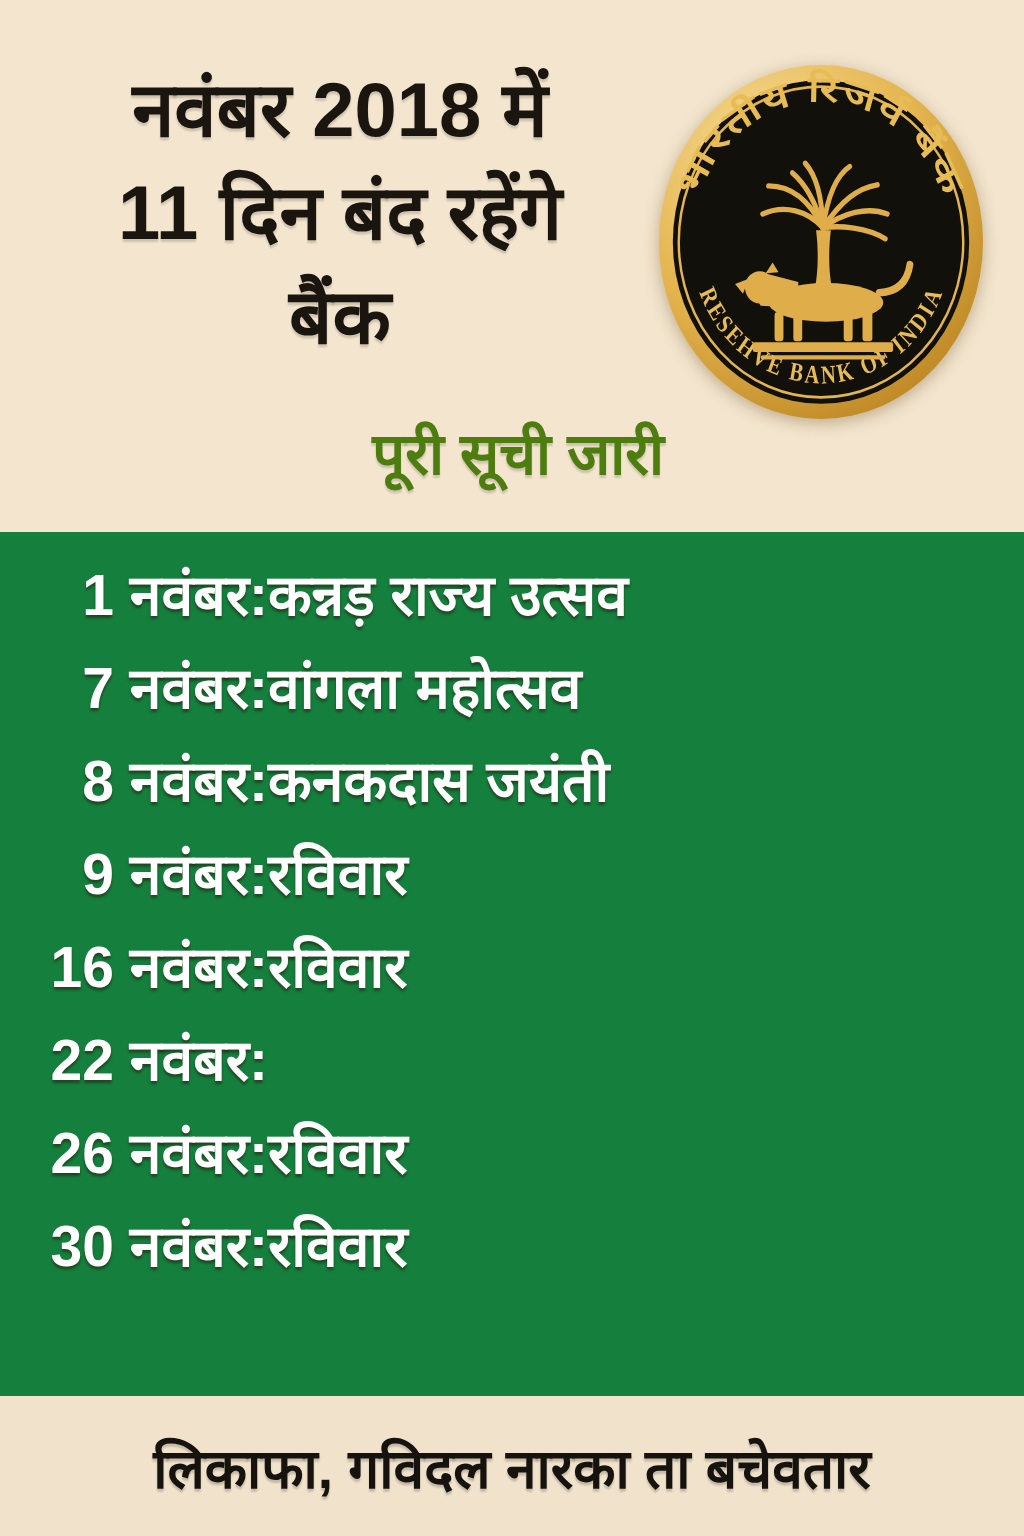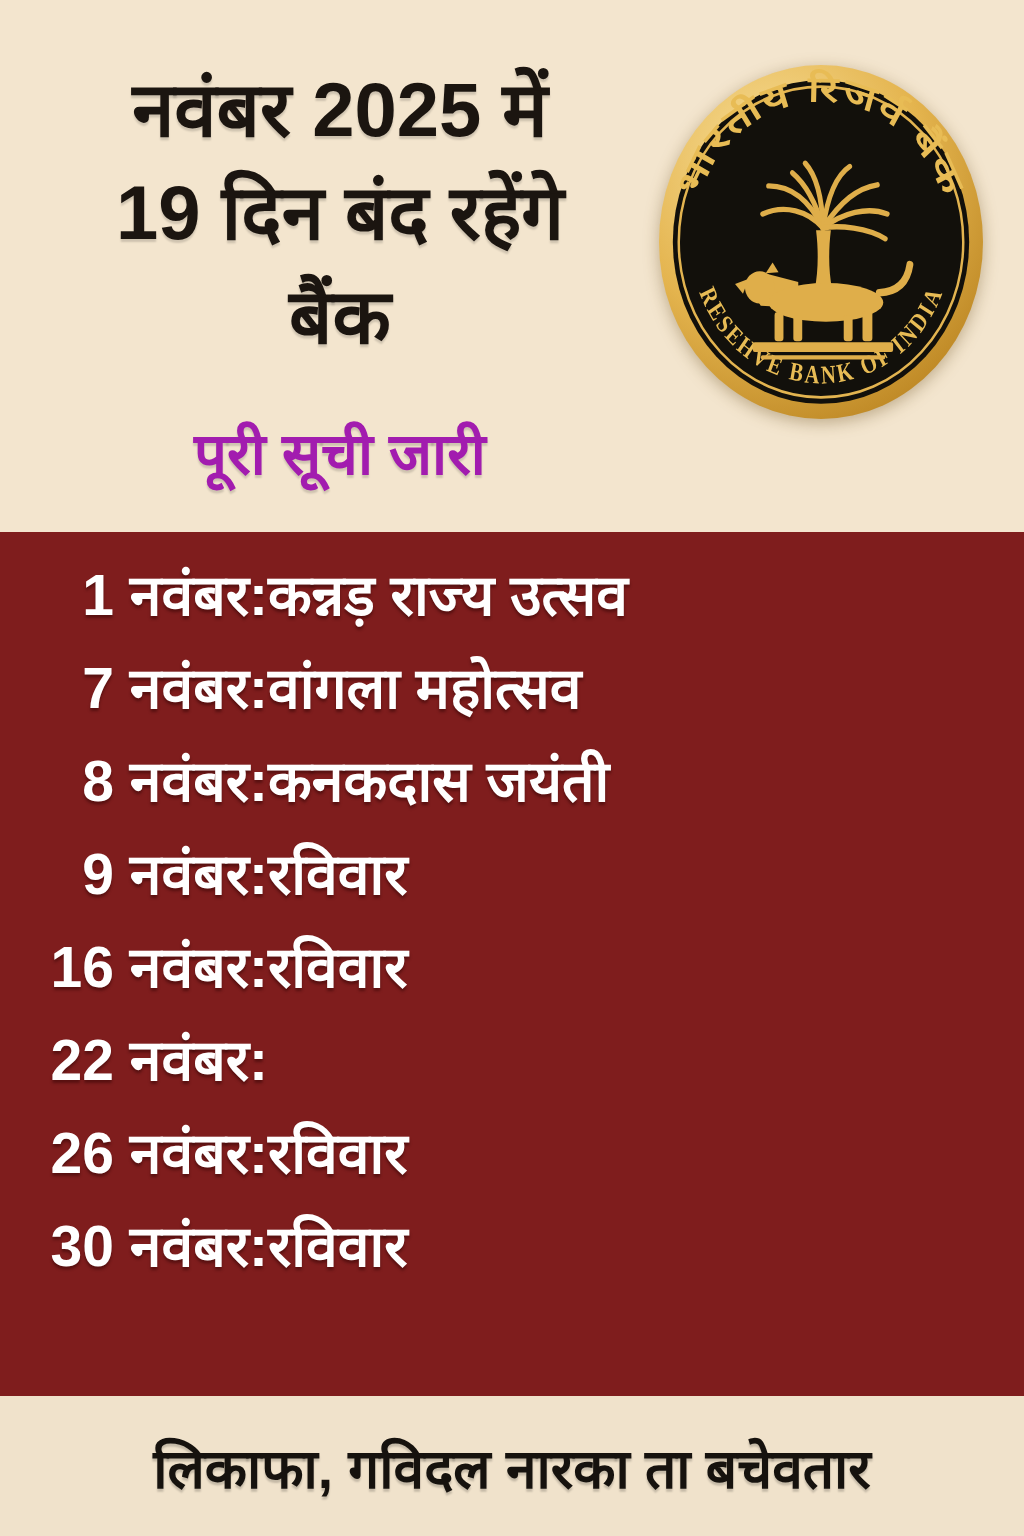--- a/index.html
+++ b/index.html
@@ -21,39 +21,39 @@
     width:648px;
     text-align:center;
     color:#1b1510;
     font-size:76px; font-weight:800;
     line-height:1.36;
     text-shadow:0 3px 2px rgba(0,0,0,0.15);
   }
   .subtitle {
     position:absolute; top:412px; left:16px;
     width:648px;
-    text-align:center;
-    color:#a21caf;
+    text-align:right;
+    color:#4d7c0f;
     font-size:58px; font-weight:700;
     text-shadow:0 3px 2px rgba(0,0,0,0.15);
   }
 
   
   .logo-wrap {
     position:absolute; left:658px; top:64px;
     width:326px; height:356px;
   }
   .logo-wrap svg { width:100%; height:100%; display:block;
     filter:drop-shadow(0 4px 8px rgba(90,60,10,0.35)); }
 
   
   .red-section {
     position:absolute; top:532px; left:0;
     width:1024px; height:864px;
-    background:#7f1d1d;
+    background:#15803d;
   }
   .rows { padding-top:14px; }
   .row {
     height:93px;
     display:flex; align-items:center;
     color:#ffffff;
     font-size:57px; font-weight:700;
     text-shadow:0 3px 3px rgba(40,0,0,0.45);
     white-space:nowrap;
   }
@@ -73,22 +73,22 @@
     text-shadow:0 3px 2px rgba(0,0,0,0.18);
     white-space:nowrap;
   }
 </style>
 </head>
 <body>
 
 <div class="top-section">
 
   <div class="headline">
-    <span class="headline-line" style="display:block">नवंबर 2025 में</span>
-    <span class="headline-line" style="display:block">19 दिन बंद रहेंगे</span>
+    <span class="headline-line" style="display:block">नवंबर 2018 में</span>
+    <span class="headline-line" style="display:block">11 दिन बंद रहेंगे</span>
     <span class="headline-line" style="display:block">बैंक</span>
   </div>
 
   <div class="subtitle">पूरी सूची जारी</div>
 
   <div class="logo-wrap">
     <svg viewBox="0 0 330 330" preserveAspectRatio="none">
       <defs>
         <radialGradient id="goldRing" cx="35%" cy="28%" r="85%">
           <stop offset="0%" stop-color="#f9e19c"></stop>

